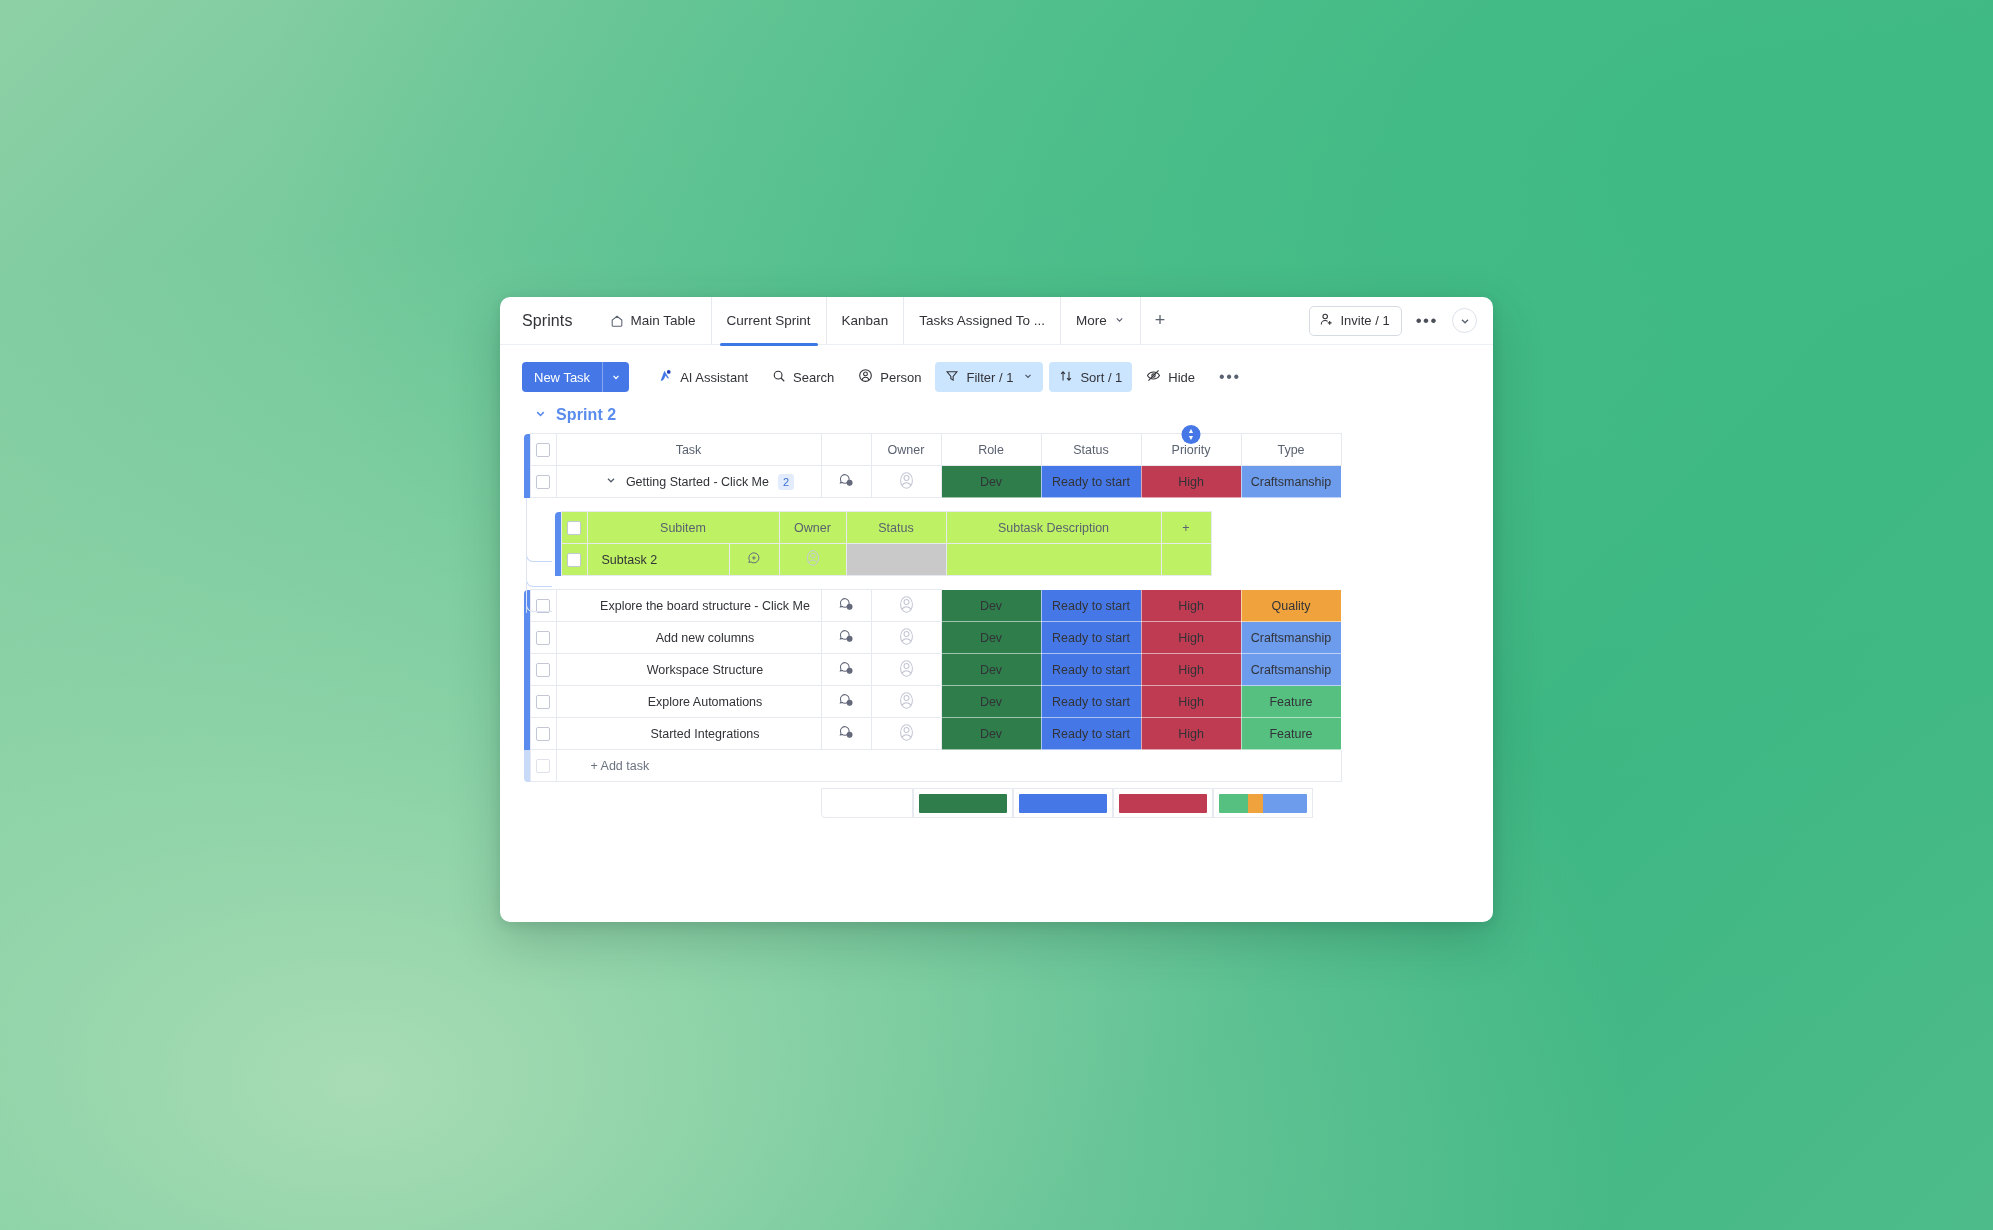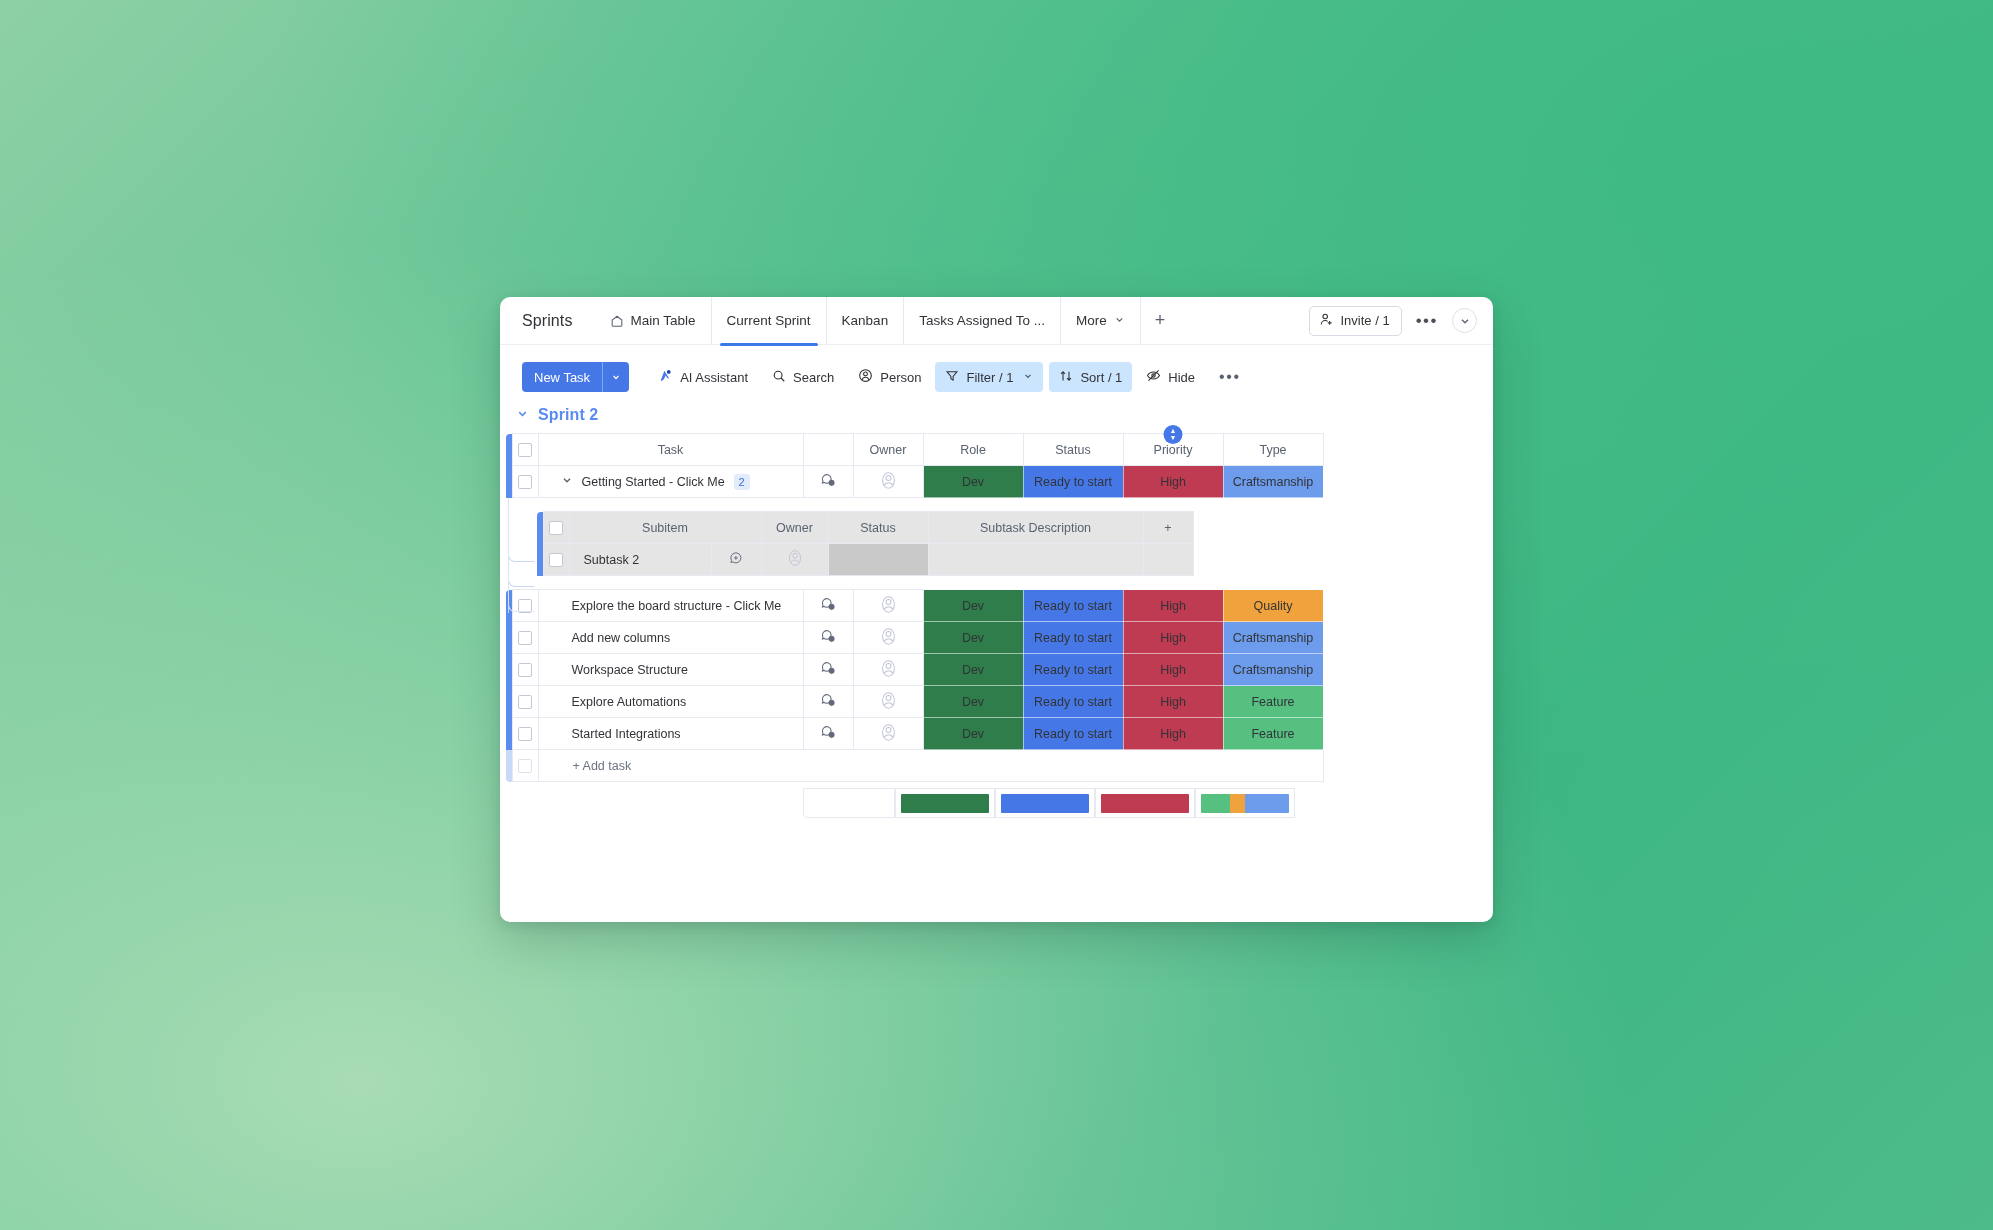--- a/index.html
+++ b/index.html
@@ -92,21 +92,21 @@
     display: flex; align-items: center; gap: 7px;
     height: 30px; padding: 0 10px; border-radius: 4px;
     font-size: 13px; color: #323338; cursor: pointer; white-space: nowrap;
   }
   .tool.pill { background: #cce5ff; }
   .tool.pill2 { background: #cce5ff; margin-left: 2px;}
   .tool .car2 { font-size: 11px; color: #4b5563; margin-left: 3px;}
   .tool.ellipsis { letter-spacing: 1.6px; font-size: 16px; color: #5a6270;}
 
   
-  .board { padding: 14px 0 0 6px; position: relative; }
+  .board { padding: 14px 0 0 24px; position: relative; }
   .group-head {
     display: flex; align-items: center; gap: 9px;
     margin-bottom: 9px; margin-left: 10px;
   }
   .group-chev { color: #5a8bee; font-size: 13px; }
   .group-title { color: #5a8bee; font-size: 16px; font-weight: 700; letter-spacing: .1px; cursor: pointer;}
 
   table { border-collapse: collapse; }
   .grid { table-layout: fixed; }
 
@@ -130,21 +130,21 @@
   .grid th { text-align: center; color: #5a6270; font-size: 12.5px; position: relative;}
   .rail-cell { background: #5a8bee !important; border: none !important; padding: 0; }
   .rail-top { border-top-left-radius: 4px; }
   .rail-bot { border-bottom-left-radius: 4px; }
   .chk {
     width: 14px; height: 14px; border: 1px solid #c3c6d4; border-radius: 2px;
     margin: 0 auto; background:#fff; cursor: pointer;
   }
   td.chk-cell, th.chk-cell { padding: 0; }
   .task-cell { padding-left: 0; }
-  .task-inner { display: flex; align-items: center; gap: 9px; padding-left: 22px; }
+  .task-inner { display: flex; align-items: center; gap: 9px; padding-left: 22px; justify-content: center; }
   .row-chev { color: #5a6270; font-size: 12px; cursor: pointer; }
   .cnt-badge {
     background: #e2ecfd; color: #3c6fd1; font-size: 11px;
     border-radius: 3px; padding: 1px 5px; line-height: 14px;
   }
   .mid { text-align: center; vertical-align: middle; }
   .lbl-cell { color: #fff; text-align: center; font-size: 12.5px; border-color: rgba(255,255,255,.55) !important; }
 
   .prio-badge {
     position: absolute; top: -9px; left: 50%; transform: translateX(-50%);
@@ -164,21 +164,21 @@
   col.s-chk  { width: 26px; }
   col.s-name { width: 142px; }
   col.s-add  { width: 50px; }
   col.s-own  { width: 67px; }
   col.s-stat { width: 100px; }
   col.s-desc { width: 215px; }
   col.s-plus { width: 50px; }
   col.s-tail { width: 142px; }
   .sub-table th, .sub-table td {
     border: 1px solid #e6e9ef; height: 32px; font-size: 12.5px;
-    color: #323338; font-weight: 400; background: #e5e5e5;
+    color: #323338; font-weight: 400; background: #bef264;
   }
   .sub-table th { color: #5a6270; text-align: center; }
   .sub-name { padding-left: 14px; }
   .grey-cell { background: #c9c9c9 !important; }
   .plus-hd { font-size: 16px; color: #6b7280; }
   .sub-add .txt { padding-left: 22px; color: #6b7280; }
   .sub-rail { background: #5a8bee !important; border: none !important; padding: 0;}
   .sub-rail-light { background: #b9cdf6 !important; border: none !important; padding: 0;}
 
   

